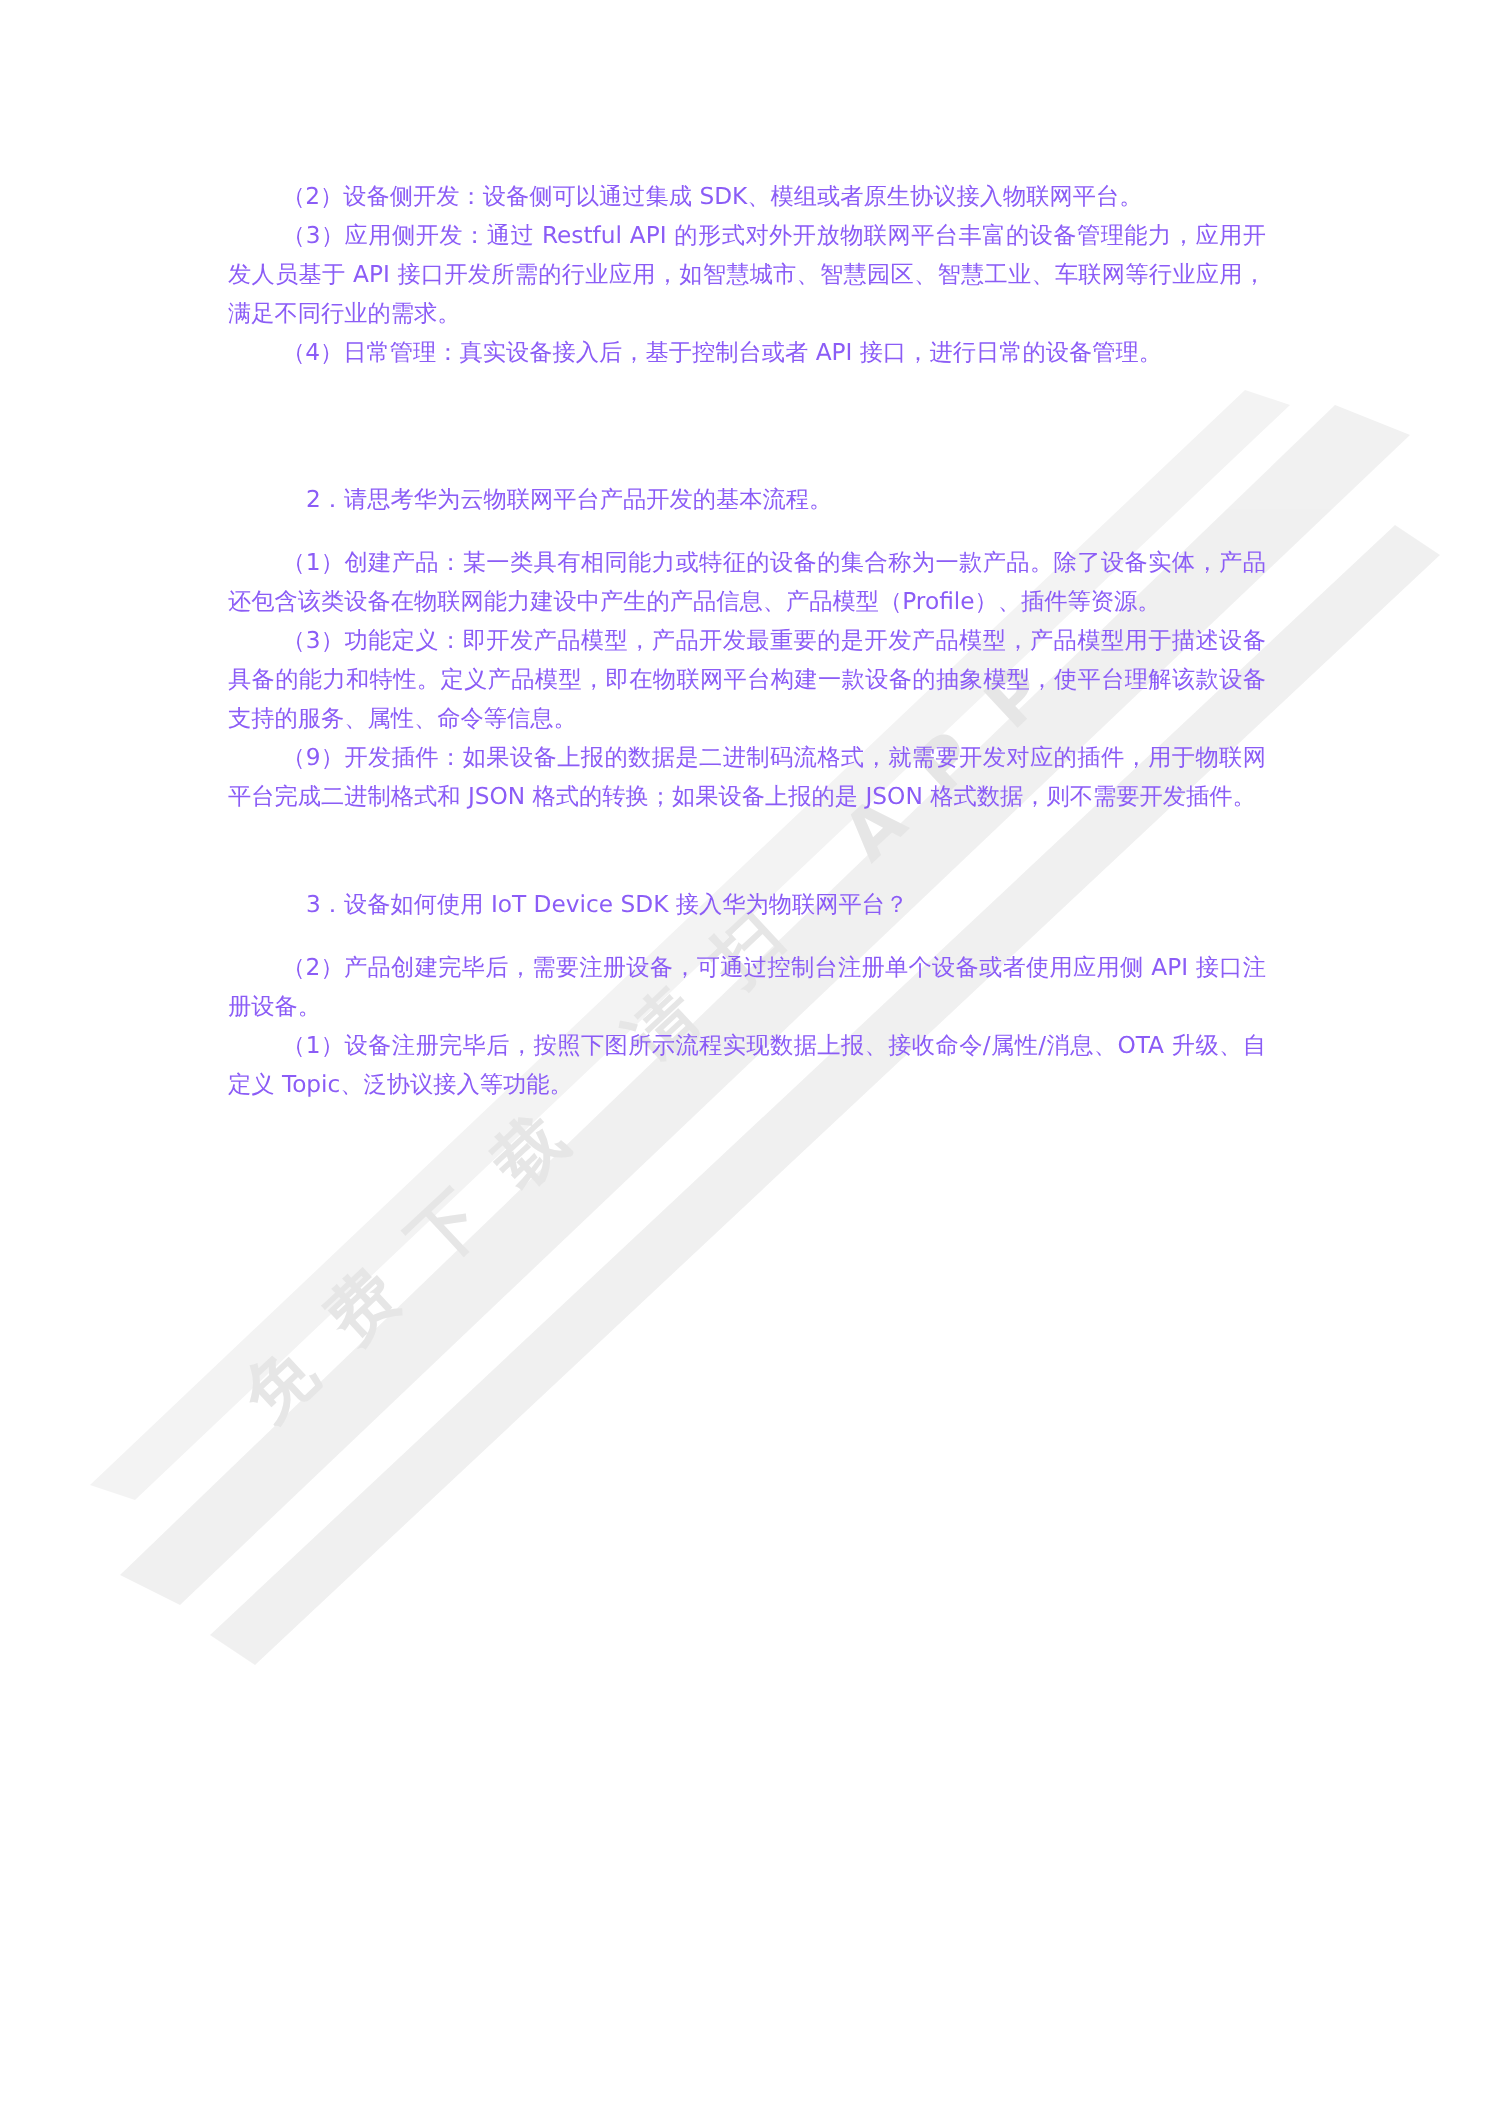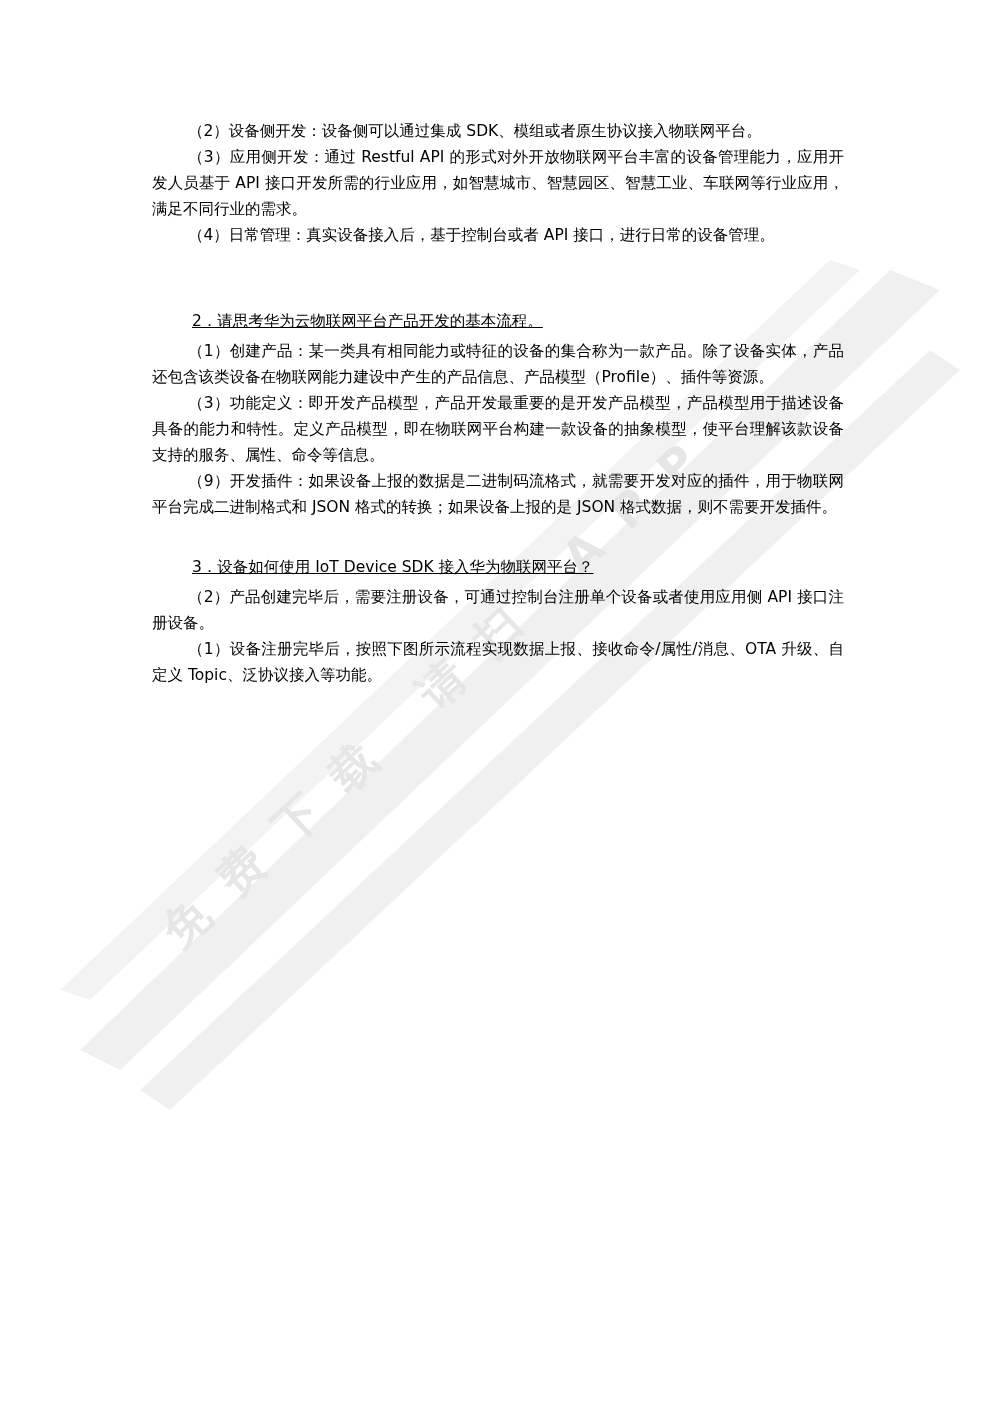--- a/index.html
+++ b/index.html
@@ -9,25 +9,25 @@
       background: #ffffff;
     }
     .watermark {
       position: absolute; left: 60px; top: 230px; width: 900px; height: 900px;
       pointer-events: none; z-index: 0;
     }
     .content {
       position: absolute; left: 152px; top: 118px; width: 692px;
       z-index: 1;
       font-family: "DejaVu Sans", "Liberation Sans", sans-serif;
-      font-size: 15.5px; line-height: 26px; color: #000000;
+      font-size: 15.5px; line-height: 26px; color: #8b5cf6;
       text-align: justify;
     }
     .para { margin: 0; text-indent: 36px; }
-    .heading { margin: 4px; text-indent: 36px; text-decoration: underline; }
+    .heading { margin: 16px; text-indent: 36px; }
     .gap { height: 26px; }
     .gap-lg { height: 30px; }
   </style>
 </head>
 <body>
 
 <div class="page">
 
   <svg class="watermark" viewBox="0 0 900 900" xmlns="http://www.w3.org/2000/svg">
     <g fill="#efefef" opacity="0.9">

